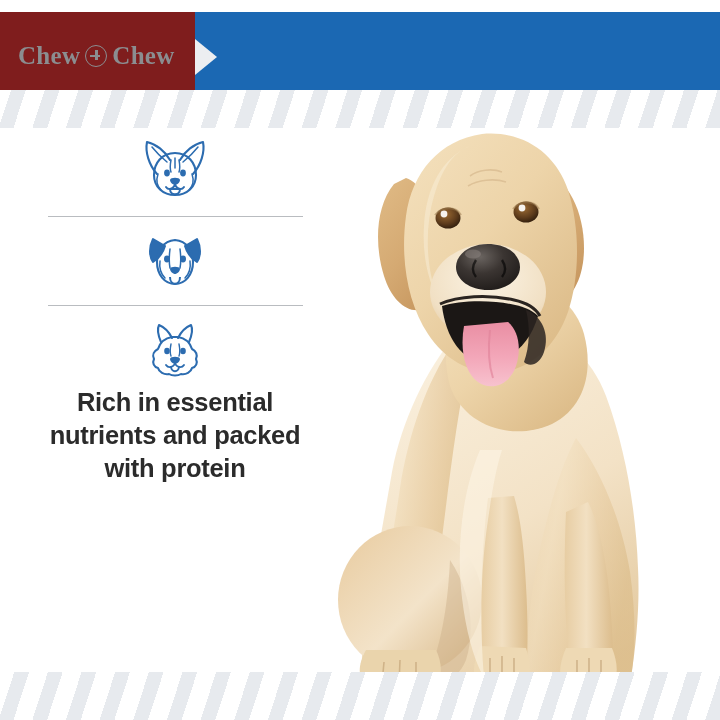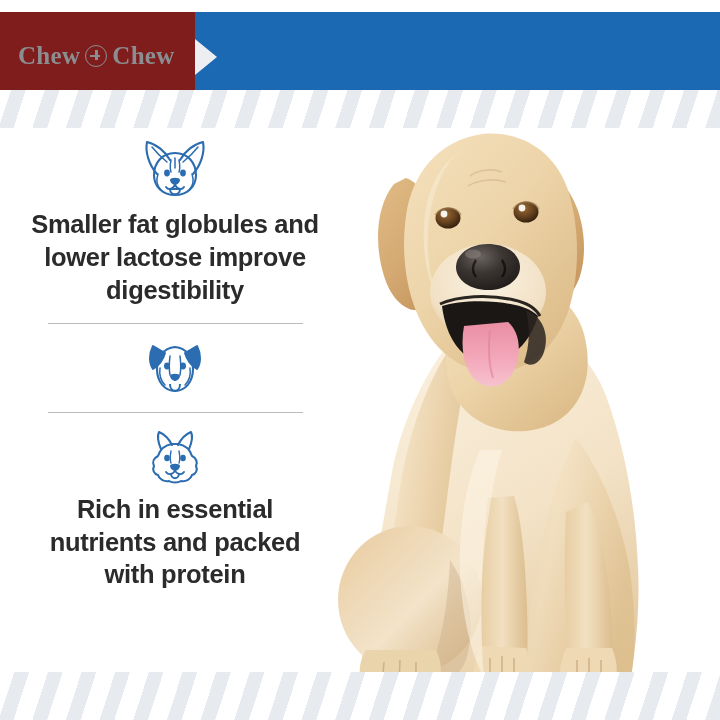--- a/index.html
+++ b/index.html
@@ -376,21 +376,20 @@
         <ellipse cx="45" cy="39" rx="2.9" ry="3.4" fill="#2c6cb0"></ellipse>
 
         <path d="M32 46 C 32 43, 42 43, 42 46 C 42 49, 38 51, 37 51 C 36 51, 32 49, 32 46 Z" fill="#2c6cb0"></path>
 
         <g fill="none" stroke="#2c6cb0" stroke-width="2" stroke-linecap="round">
           <path d="M37 51 C 34 56, 30 56, 28 53"></path>
           <path d="M37 51 C 40 56, 44 56, 46 53"></path>
         </g>
         <path d="M32 55 C 32 62, 42 62, 42 55 Z" fill="none" stroke="#2c6cb0" stroke-width="2"></path>
       </svg>
-      <div class="benefit-text">Smaller fat globules and lower lactose improve digestibility</div>
     </div>
 
     <div class="divider"></div>
 
     <div class="benefit b2">
       <svg class="benefit-icon" width="70" height="58" viewBox="0 0 70 58">
 
         <path d="M13 8 C 9 16, 9 25, 13 31 C 18 28, 23 22, 25 15 Z" fill="#2c6cb0" stroke="#2c6cb0" stroke-width="2" stroke-linejoin="round"></path>
         <path d="M57 8 C 61 16, 61 25, 57 31 C 52 28, 47 22, 45 15 Z" fill="#2c6cb0" stroke="#2c6cb0" stroke-width="2" stroke-linejoin="round"></path>
         <g fill="none" stroke="#2c6cb0" stroke-width="2.1" stroke-linejoin="round" stroke-linecap="round">

